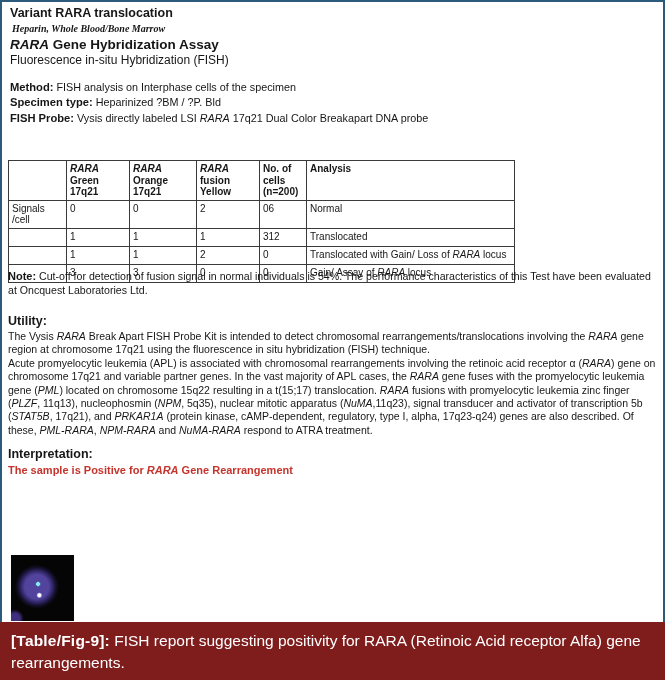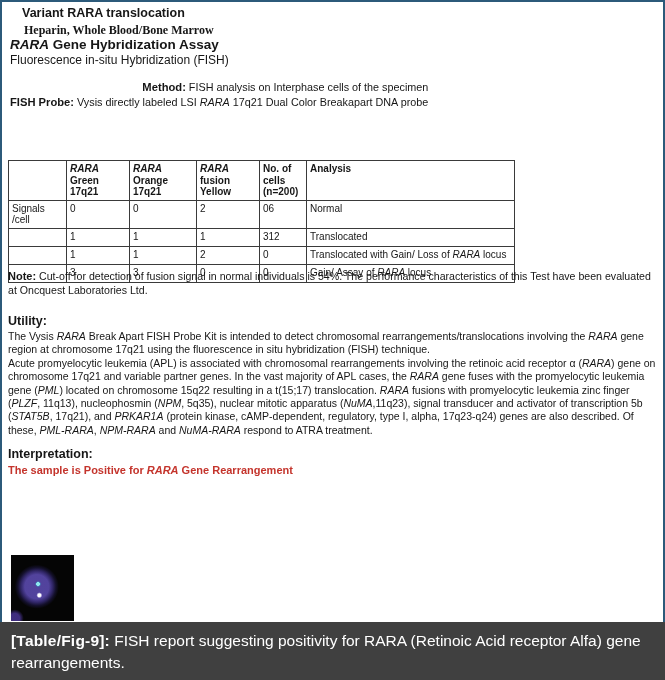--- a/index.html
+++ b/index.html
@@ -6,27 +6,27 @@
   body{
     width:665px;height:680px;position:relative;overflow:hidden;
     background:#ffffff;color:#161616;
     font-family:"Liberation Sans", sans-serif;
     -webkit-font-smoothing:antialiased;
   }
   .frame{position:absolute;inset:0;border:2px solid #2c5a7a;box-sizing:border-box;pointer-events:none;}
   .abs{position:absolute;}
 
   
-  .t-variant{left:22px;top:6px;font-size:12.5px;font-weight:bold;}
-  .t-heparin{left:24px;top:23px;font-family:"Liberation Serif", serif;font-size:12px;font-weight:bold;}
+  .t-variant{left:10px;top:6px;font-size:12.5px;font-weight:bold;}
+  .t-heparin{left:12px;top:23px;font-family:"Liberation Serif", serif;font-size:10px;font-weight:bold;font-style:italic;}
   .t-assay{left:10px;top:37px;font-size:13.5px;font-weight:bold;}
   .t-fishsub{left:10px;top:53px;font-size:12px;}
 
   
-  .details{left:10px;top:80px;font-size:10.8px;line-height:15.4px;text-align:right;}
+  .details{left:10px;top:80px;font-size:10.8px;line-height:15.4px;}
   .details b{font-size:11.2px;}
 
   
   .tbl-wrap{left:8px;top:160px;}
   table{border-collapse:collapse;table-layout:fixed;width:506px;}
   th,td{border:1px solid #3a3a3a;font-size:10px;line-height:11.5px;padding:2px 3px;text-align:left;vertical-align:top;overflow:hidden;}
   th{font-weight:bold;vertical-align:top;}
   tbody td{height:13px;}
 
   
@@ -48,38 +48,39 @@
     left:11px;top:555px;width:63px;height:66px;background:#050505;
     background-image:
       radial-gradient(circle 3px at 43% 44%, #8fe8ef 0 55%, rgba(60,200,215,.55) 70%, transparent 100%),
       radial-gradient(circle 3px at 45% 61%, #ffffff 0 50%, rgba(230,225,255,.6) 72%, transparent 100%),
       radial-gradient(circle 22px at 41% 48%, rgba(86,70,165,.95) 0 55%, rgba(56,44,120,.85) 72%, rgba(30,24,70,.6) 86%, transparent 100%),
       radial-gradient(circle 9px at 6% 96%, rgba(70,50,140,.9) 0 55%, transparent 100%);
   }
 
   
   .caption-bar{
-    left:0;right:0;bottom:0;height:58px;background:#404040;color:#ffffff;
+    left:0;right:0;bottom:0;height:58px;background:#7f1d1d;color:#ffffff;
     box-sizing:border-box;padding:8px 11px 0 11px;
     font-size:15.5px;line-height:21.5px;margin-top:24px;
   }
   .caption-bar b{letter-spacing:.2px;}
 </style>
 </head>
 <body>
 
 <div class="frame"></div>
 
 <div class="abs t-variant">Variant RARA translocation</div>
 <div class="abs t-heparin">Heparin, Whole Blood/Bone Marrow</div>
 <div class="abs t-assay"><span style="font-style: italic;">RARA</span><span> Gene Hybridization Assay</span></div>
 <div class="abs t-fishsub">Fluorescence in-situ Hybridization (FISH)</div>
 
 <div class="abs details">
   <div><b>Method:</b><span><span> FISH analysis on Interphase cells of the specimen</span></span></div>
+  <div><b>Specimen type:</b><span><span> Heparinized ?BM / ?P. Bld</span></span></div>
   <div><b>FISH Probe:</b><span><span> Vysis directly labeled LSI </span><span style="font-style: italic;">RARA</span><span> 17q21 Dual Color Breakapart DNA probe</span></span></div>
 </div>
 
 <div class="abs tbl-wrap">
   <table>
     <colgroup>
       <col style="width:58px">
         <col style="width:63px">
         <col style="width:67px">
       <col style="width:63px">

